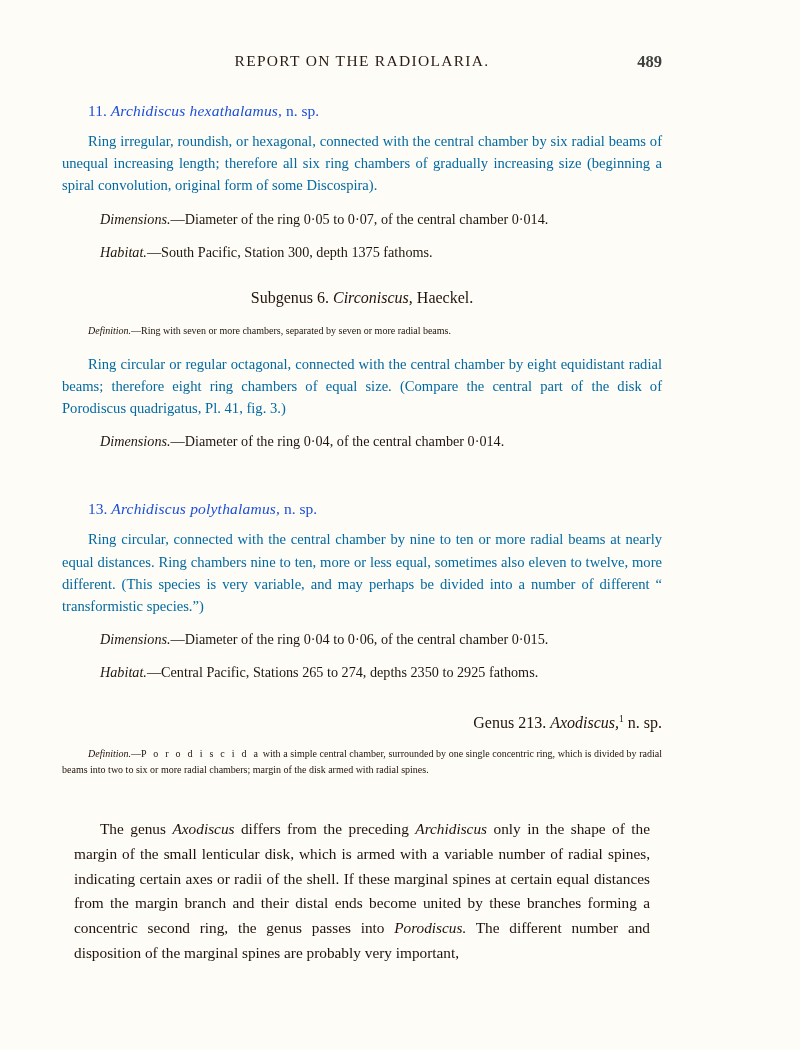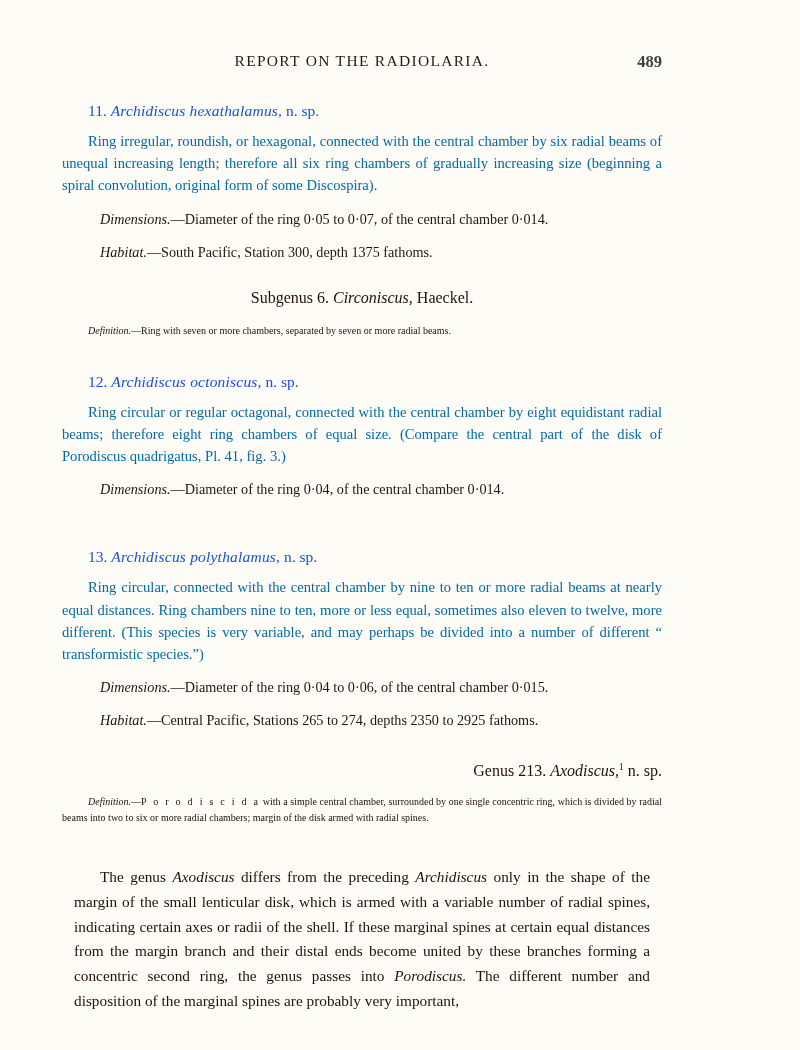--- a/index.html
+++ b/index.html
@@ -137,25 +137,20 @@
     <span>Subgenus 6.</span>
     <span class="it">Circoniscus,</span>
     <span>Haeckel.</span>
   </div>
   <p class="def-block">
     <span class="def-lead">Definition.</span><span>—Ring with seven or more chambers, separated by seven or more radial beams.</span>
   </p>
 
   <div class="block-gap-sm"></div>
 
-  <div class="sec-head">
-    <span>12.</span>
-    <span class="sp-name">Archidiscus octoniscus,</span>
-    <span>n. sp.</span>
-  </div>
   <p class="body">Ring circular or regular octagonal, connected with the central chamber by eight equidistant radial beams; therefore eight ring chambers of equal size. (Compare the central part of the disk of Porodiscus quadrigatus, Pl. 41, fig. 3.)</p>
   <p class="sub">
     <span class="it">Dimensions.</span><span>—Diameter of the ring 0·04, of the central chamber 0·014.</span>
   </p>
 
   <div class="block-gap"></div>
 
   <div class="sec-head">
     <span>13.</span>
     <span class="sp-name">Archidiscus polythalamus,</span>

